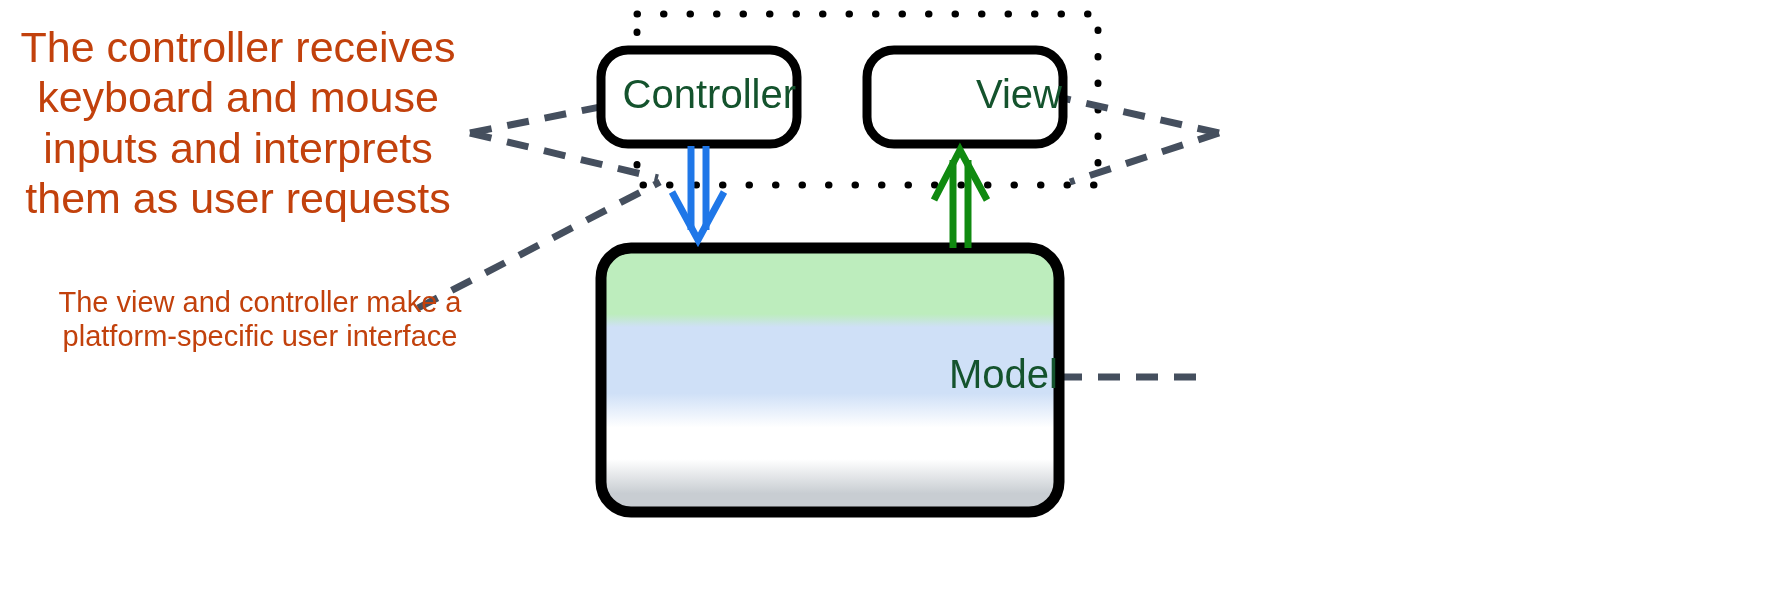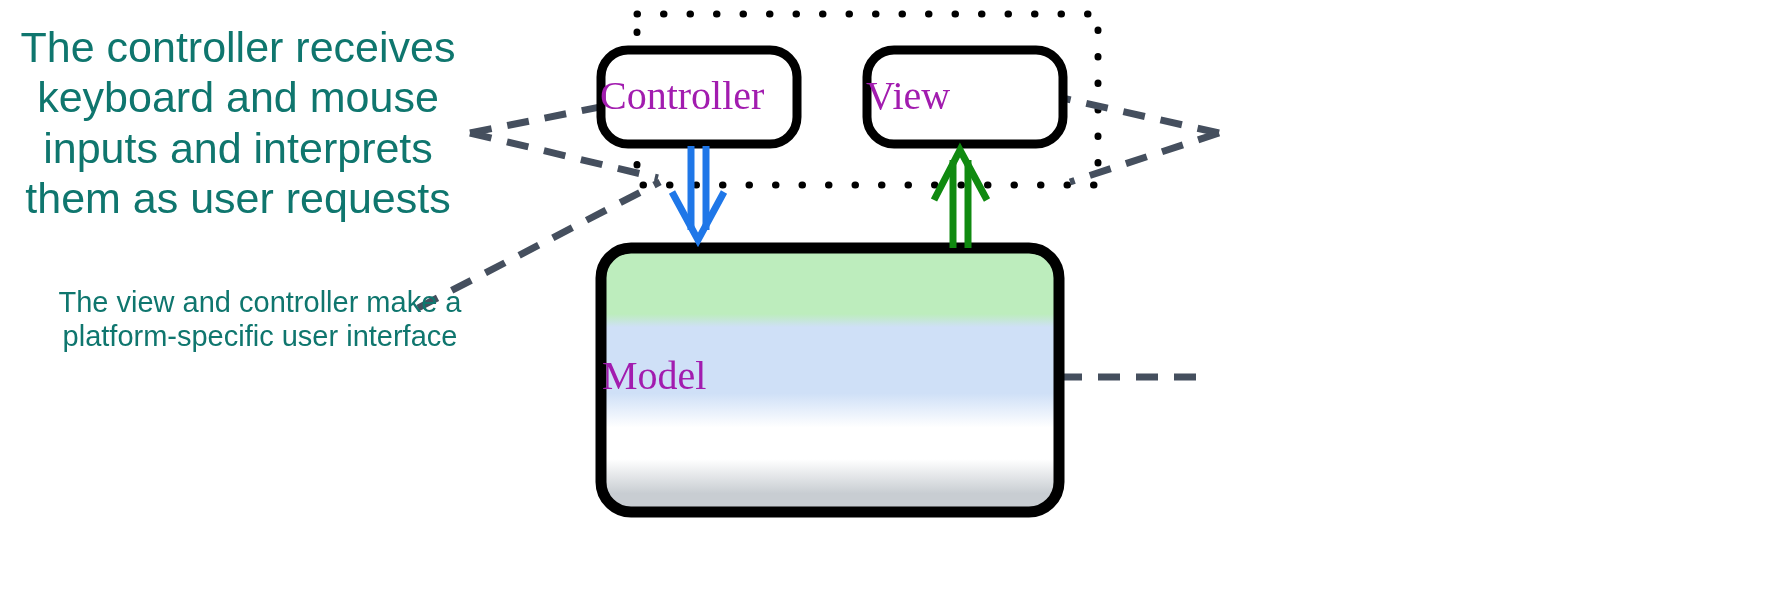--- a/index.html
+++ b/index.html
@@ -20,21 +20,21 @@
   #svg-layer {
     position: absolute;
     left: 0;
     top: 0;
     width: 1776px;
     height: 604px;
   }
   .anno {
     position: absolute;
     text-align: center;
-    color: #0f766e;
+    color: #c2410c;
     font-family: "Liberation Sans", sans-serif;
     line-height: 1.17;
     white-space: pre-line;
     z-index: 5;
   }
   #anno-controller {
     left: 4px;
     top: 22px;
     width: 468px;
     font-size: 43px;
@@ -52,23 +52,23 @@
     font-size: 29px;
   }
   #anno-model-desc {
     left: 1198px;
     top: 290px;
     width: 578px;
     font-size: 43px;
   }
   .node-label {
     position: absolute;
-    color: #a21caf;
-    font-family: Liberation Serif, serif;
-    text-align: left;
+    color: #14532d;
+    font-family: Liberation Sans, sans-serif;
+    text-align: right;
     z-index: 6;
     pointer-events: none;
   }
   #label-controller {
     left: 600px;
     top: 72px;
     width: 196px;
     font-size: 40px;
   }
   #label-view {

